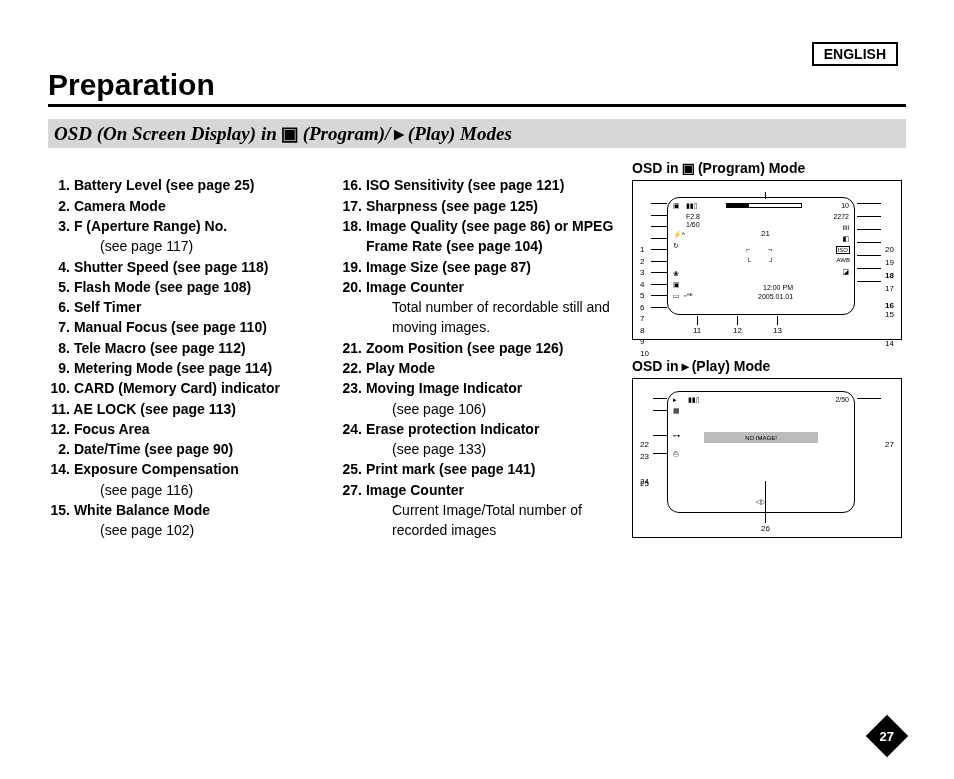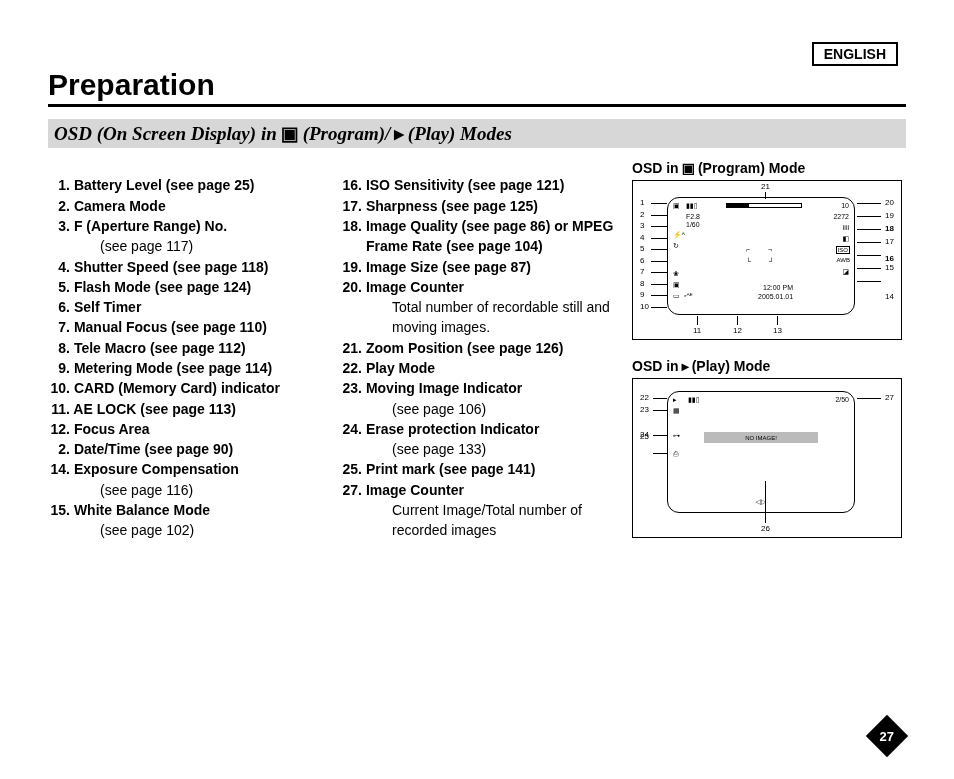--- a/index.html
+++ b/index.html
@@ -74,20 +74,21 @@
   }
   .screen {
     position: absolute;
     border: 1.5px solid #000;
     border-radius: 12px;
   }
   .callout {
     position: absolute;
     font-size: 8px;
     line-height: 1;
+    margin-top: 47px;
   }
   .hline {
     position: absolute; background:#000; height:1px;
   }
   .vline {
     position: absolute; background:#000; width:1px;
   }
   .page-diamond {
     position: absolute;
     right: 52px;
@@ -119,21 +120,21 @@
   <span>(Play) Modes</span>
 </div>
 
 <div class="columns">
 
   <ol class="col list" id="left-list">
       <li><span class="num">1.</span><span class="lbl"> Battery Level (see page 25)</span></li>
       <li><span class="num">2.</span><span class="lbl"> Camera Mode</span></li>
       <li><span class="num">3.</span><span class="lbl"> F (Aperture Range) No.</span><span class="desc">(see page 117)</span></li>
       <li><span class="num">4.</span><span class="lbl"> Shutter Speed (see page 118)</span></li>
-      <li><span class="num">5.</span><span class="lbl"> Flash Mode (see page 124)</span></li>
+      <li><span class="num">5.</span><span class="lbl"> Flash Mode (see page 108)</span></li>
       <li><span class="num">6.</span><span class="lbl"> Self Timer</span></li>
       <li><span class="num">7.</span><span class="lbl"> Manual Focus (see page 110)</span></li>
       <li><span class="num">8.</span><span class="lbl"> Tele Macro (see page 112)</span></li>
       <li><span class="num">9.</span><span class="lbl"> Metering Mode (see page 114)</span></li>
       <li><span class="num">10.</span><span class="lbl"> CARD (Memory Card) indicator</span></li>
       <li><span class="num">11.</span><span class="lbl"> AE LOCK (see page 113)</span></li>
       <li><span class="num">12.</span><span class="lbl"> Focus Area</span></li>
       <li><span class="num">2.</span><span class="lbl"> Date/Time (see page 90)</span></li>
       <li><span class="num">14.</span><span class="lbl"> Exposure Compensation</span><span class="desc">(see page 116)</span></li>
       <li><span class="num">15.</span><span class="lbl"> White Balance Mode</span><span class="desc">(see page 102)</span></li>

